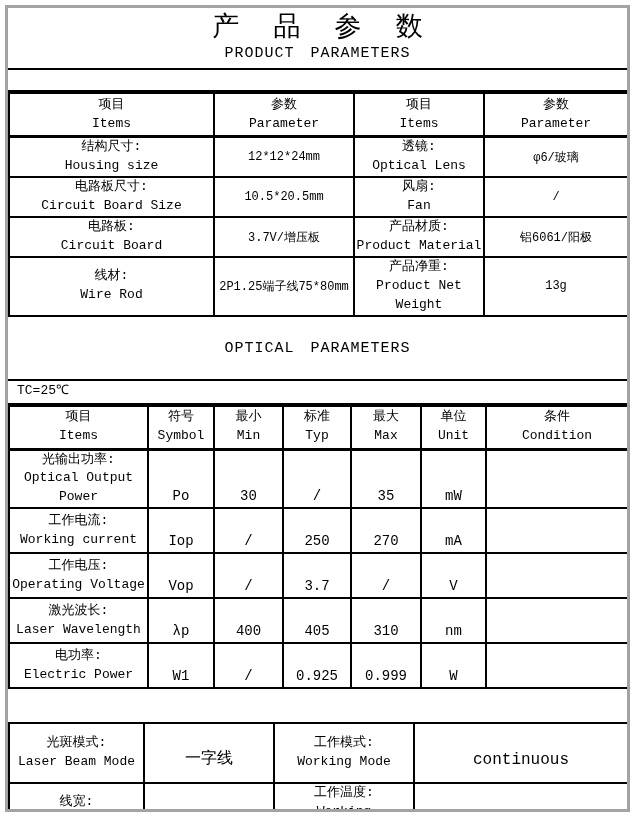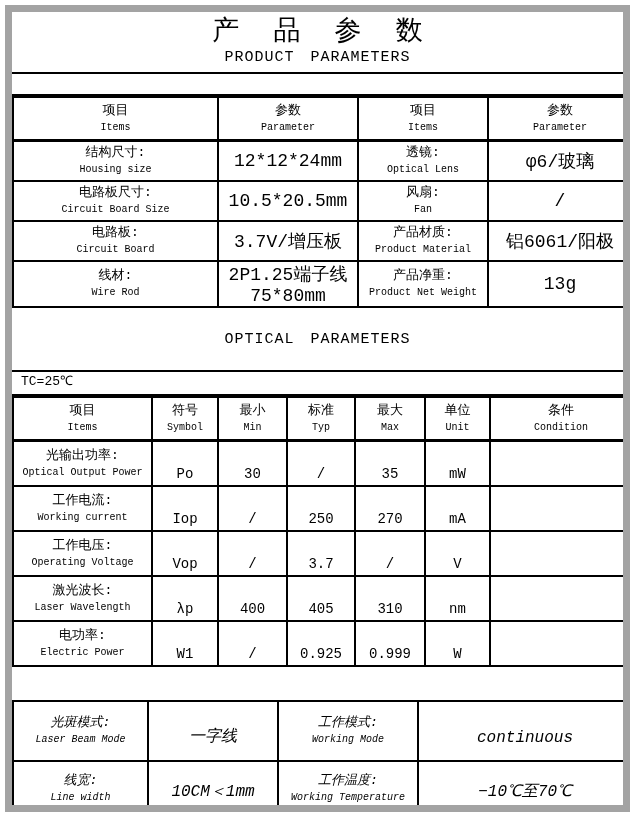--- a/index.html
+++ b/index.html
@@ -2,59 +2,59 @@
 <html><head>
 <meta charset="utf-8">
 <style>
   html,body { margin:0; padding:0; background:#fff; }
   .page {
     width:635px; height:823px; box-sizing:border-box;
     background:#ffffff; padding:5px;
     font-family:"Liberation Mono","DejaVu Sans Mono",monospace;
     color:#000; overflow:hidden;
   }
-  .frame { border:7px solid #a3a3a3; height:807px; box-sizing:border-box; overflow:hidden; }
+  .frame { border:3px solid #a3a3a3; height:807px; box-sizing:border-box; overflow:hidden; }
 
   .title-box {
     height:62px; border-bottom:2px solid #000; box-sizing:border-box;
     display:flex; flex-direction:column; justify-content:center; align-items:center;
   }
   .cn-title { font-size:27px; letter-spacing:9px; text-indent:9px; line-height:1.1; }
   .en-title { font-size:15px; letter-spacing:1px; word-spacing:6px; margin-top:1px; }
 
   .band { height:22px; border-bottom:2px solid #000; box-sizing:border-box; }
 
   table { border-collapse:collapse; width:619px; table-layout:fixed; }
   td, th { border:2px solid #000; padding:0 1px; text-align:center; font-weight:normal; overflow:hidden; }
   th { border-bottom-width:3px; }
 
   .lbl-cn { display:block; font-size:13px; line-height:1.45; }
-  .lbl-en { display:block; font-size:10px; line-height:1.45; }
+  .lbl-en { display:block; font-size:13px; line-height:1.45; }
 
   .t1 td { height:38px; vertical-align:middle; }
   .t1 th { height:41px; }
-  .t1 .val { font-size:18px;margin-left:14px; }
+  .t1 .val { font-size:12px;margin-left:14px; }
 
   .t2 th { height:41px; }
   .t2 td { height:40px; }
   .t2 .item { vertical-align:middle; }
   .t2 .val { vertical-align:bottom; font-size:14px; padding-bottom:3px;margin-top:16px; }
 
   .section-box {
     height:64px; border-bottom:2px solid #000; box-sizing:border-box;
     display:flex; flex-direction:column; justify-content:center; align-items:center; gap:4px;
   }
   .tc-band {
     height:24px; border-bottom:2px solid #000; box-sizing:border-box;
     font-size:13px; line-height:20px; text-align:left; padding-left:9px;
   }
 
   .spacer2 { height:33px; box-sizing:border-box; }
 
-  .t3 td { height:40px;font-style:italic; }
+  .t3 td { height:40px; }
   .t3 tr:first-child td { height:45px; }
   .t3 .item { vertical-align:middle; }
   .t3 .val { vertical-align:bottom; font-size:16px; padding-bottom:13px; }
 </style>
 </head>
 <body>
 
 <div class="page">
   <div class="frame">
 

